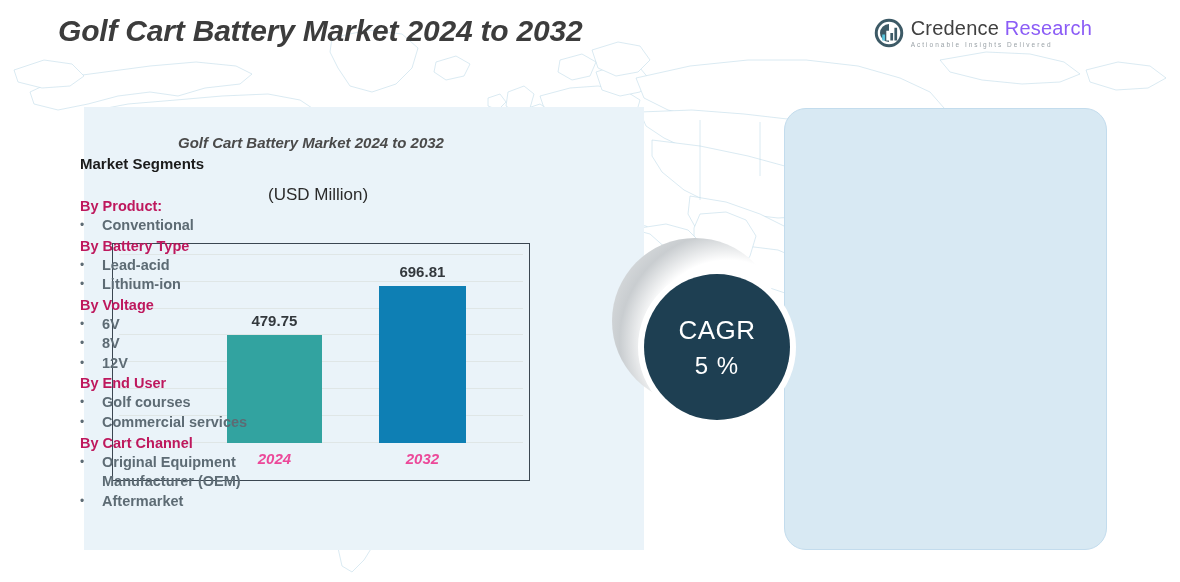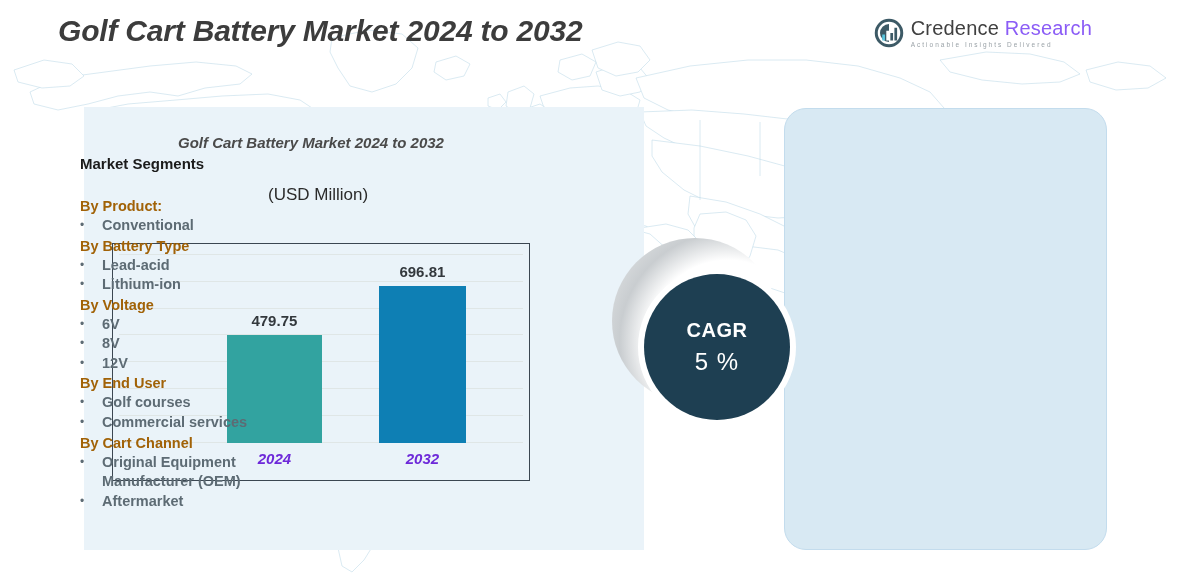--- a/index.html
+++ b/index.html
@@ -143,21 +143,21 @@
   }
   .bar-label {
     position: absolute;
     left: 0; right: 0;
     top: 100%;
     padding-top: 7px;
     text-align: center;
     font-size: 15px;
     font-weight: bold;
     font-style: italic;
-    color: #6d28d9;
+    color: #ec4899;
     white-space: nowrap;
   }
 
   
   .cagr-wrap {
     position: absolute;
     left: 612px;
     top: 238px;
     width: 196px;
     height: 196px;
@@ -183,21 +183,21 @@
     left: 32px; top: 36px;
     width: 146px; height: 146px;
     border-radius: 50%;
     background: #1e3f52;
     display: flex;
     flex-direction: column;
     align-items: center;
     justify-content: center;
     color: #ffffff;
   }
-  .cagr-label { font-size: 20px; font-weight: bold; letter-spacing: 0.5px; }
+  .cagr-label { font-size: 26px; font-weight: normal; letter-spacing: 0.5px; }
   .cagr-value { font-size: 24px; font-weight: normal; margin-top: 6px; letter-spacing: 1px; }
 
   
   .segments-panel {
     position: absolute;
     left: 784px;
     top: 108px;
     width: 323px;
     height: 442px;
     background: #d8e9f3;
@@ -216,21 +216,21 @@
   .segments-title {
     font-size: 15px;
     font-weight: bold;
     color: #1b1b1b;
     margin-bottom: 24px;
   }
   .seg-group { margin-bottom: 0px; }
   .seg-header {
     font-size: 14.5px;
     font-weight: bold;
-    color: #a16207;
+    color: #be185d;
     line-height: 1.38;
   }
   .seg-item {
     display: flex;
     font-size: 14.5px;
     color: #5d6b74;
     line-height: 1.35;
   }
   .seg-bullet {
     width: 22px;

